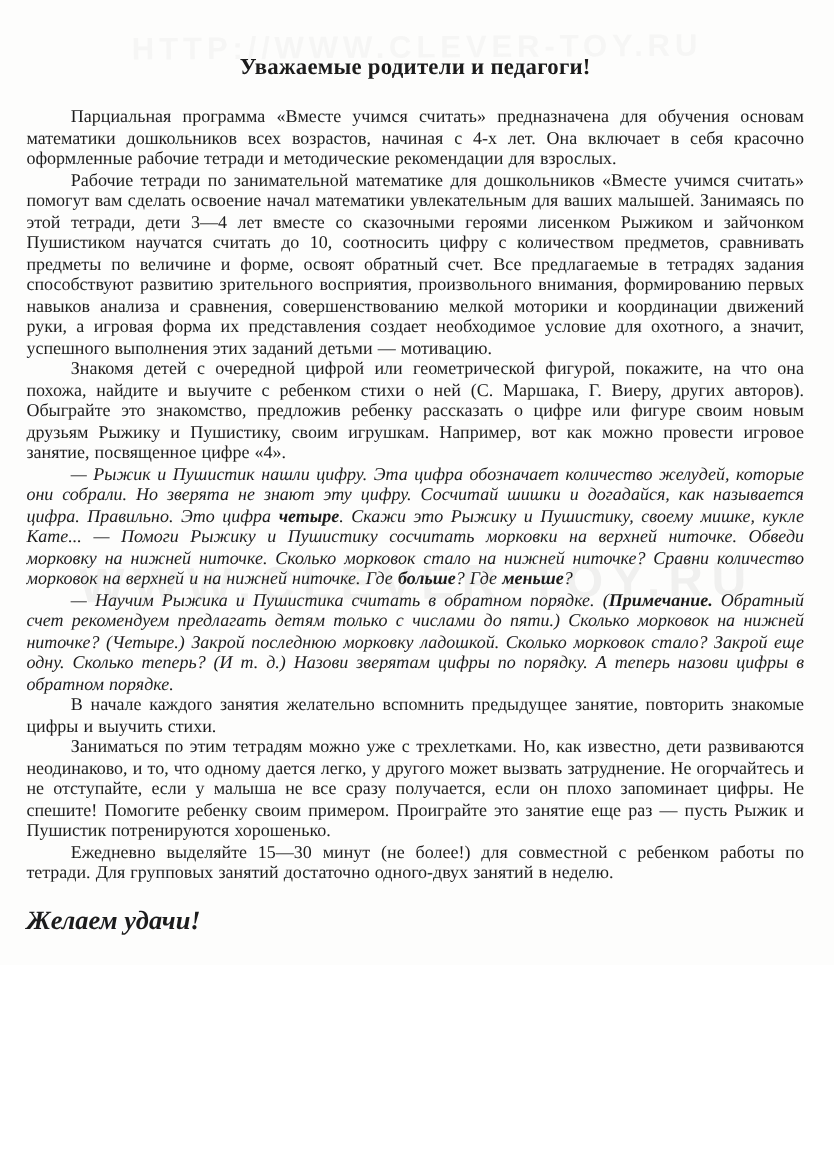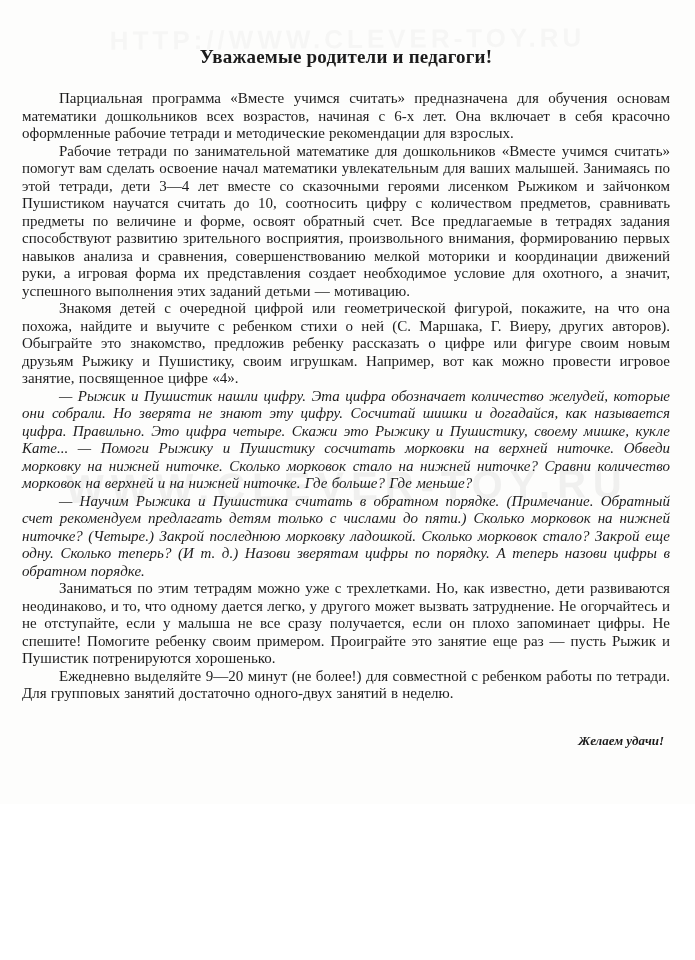--- a/index.html
+++ b/index.html
@@ -29,27 +29,26 @@
   p.para {
     margin: 0;
     text-indent: 37px;
     text-align: justify;
     font-size: 15px;
     line-height: 17.5px;
     word-spacing: 0.5px;
     hyphens: auto;
   }
   p.para.italic { font-style: italic; }
-  p.para b { font-weight: normal; }
+  p.para b { font-weight: bold; }
   .signature {
-    margin-top: 30px;
-    text-align: right;
+    margin-top: 16px;
     font-weight: bold;
     font-style: italic;
-    font-size: 13px;
+    font-size: 22px;
     padding-right: 6px;
   }
   .watermark {
     position: absolute;
     left: 0; width: 100%;
     text-align: center;
     font-family: "Liberation Sans", sans-serif;
     font-weight: bold;
     text-transform: uppercase;
     pointer-events: none;
@@ -73,23 +72,24 @@
 </head>
 <body>
 
 <div class="page">
   <div class="watermark top">http://www.clever-toy.ru</div>
   <div class="watermark middle">www.clever-toy.ru</div>
 
   <div class="content">
     <h1 class="page-title">Уважаемые родители и педагоги!</h1>
     <div>
-        <p class="para" lang="ru"><span>Парциальная программа «Вместе учимся считать» предназначена для обучения основам математики дошкольников всех возрастов, начиная с 6-х лет. Она включает в себя красочно оформленные рабочие тетради и методические рекомендации для взрослых.</span></p>
+        <p class="para" lang="ru"><span>Парциальная программа «Вместе учимся считать» предназначена для обучения основам математики дошкольников всех возрастов, начиная с 4-х лет. Она включает в себя красочно оформленные рабочие тетради и методические рекомендации для взрослых.</span></p>
         <p class="para" lang="ru"><span>Рабочие тетради по занимательной математике для дошкольников «Вместе учимся считать» помогут вам сделать освоение начал математики увлекательным для ваших малышей. Занимаясь по этой тетради, дети 3—4 лет вместе со сказочными героями лисенком Рыжиком и зайчонком Пушистиком научатся считать до 10, соотносить цифру с количеством предметов, сравнивать предметы по величине и форме, освоят обратный счет. Все предлагаемые в тетрадях задания способствуют развитию зрительного восприятия, произвольного внимания, формированию первых навыков анализа и сравнения, совершенствованию мелкой моторики и координации движений руки, а игровая форма их представления создает необходимое условие для охотного, а значит, успешного выполнения этих заданий детьми — мотивацию.</span></p>
         <p class="para" lang="ru"><span>Знакомя детей с очередной цифрой или геометрической фигурой, покажите, на что она похожа, найдите и выучите с ребенком стихи о ней (С. Маршака, Г. Виеру, других авторов). Обыграйте это знакомство, предложив ребенку рассказать о цифре или фигуре своим новым друзьям Рыжику и Пушистику, своим игрушкам. Например, вот как можно провести игровое занятие, посвященное цифре «4».</span></p>
         <p class="para italic" lang="ru"><span>— Рыжик и Пушистик нашли цифру. Эта цифра обозначает количество желудей, которые они собрали. Но зверята не знают эту цифру. Сосчитай шишки и догадайся, как называется цифра. Правильно. Это цифра </span><b>четыре</b><span>. Скажи это Рыжику и Пушистику, своему мишке, кукле Кате... — Помоги Рыжику и Пушистику сосчитать морковки на верхней ниточке. Обведи морковку на нижней ниточке. Сколько морковок стало на нижней ниточке? Сравни количество морковок на верхней и на нижней ниточке. Где </span><b>больше</b><span>? Где </span><b>меньше</b><span>?</span></p>
         <p class="para italic" lang="ru"><span>— Научим Рыжика и Пушистика считать в обратном порядке. (</span><b>Примечание.</b><span> Обратный счет рекомендуем предлагать детям только с числами до пяти.) Сколько морковок на нижней ниточке? (Четыре.) Закрой последнюю морковку ладошкой. Сколько морковок стало? Закрой еще одну. Сколько теперь? (И т. д.) Назови зверятам цифры по порядку. А теперь назови цифры в обратном порядке.</span></p>
+        <p class="para" lang="ru"><span>В начале каждого занятия желательно вспомнить предыдущее занятие, повторить знакомые цифры и выучить стихи.</span></p>
         <p class="para" lang="ru"><span>Заниматься по этим тетрадям можно уже с трехлетками. Но, как известно, дети развиваются неодинаково, и то, что одному дается легко, у другого может вызвать затруднение. Не огорчайтесь и не отступайте, если у малыша не все сразу получается, если он плохо запоминает цифры. Не спешите! Помогите ребенку своим примером. Проиграйте это занятие еще раз — пусть Рыжик и Пушистик потренируются хорошенько.</span></p>
-        <p class="para" lang="ru"><span>Ежедневно выделяйте 9—20 минут (не более!) для совместной с ребенком работы по тетради. Для групповых занятий достаточно одного-двух занятий в неделю.</span></p>
+        <p class="para" lang="ru"><span>Ежедневно выделяйте 15—30 минут (не более!) для совместной с ребенком работы по тетради. Для групповых занятий достаточно одного-двух занятий в неделю.</span></p>
       </div>
     <div class="signature">Желаем удачи!</div>
   </div>
 </div>
 
 </body></html>

